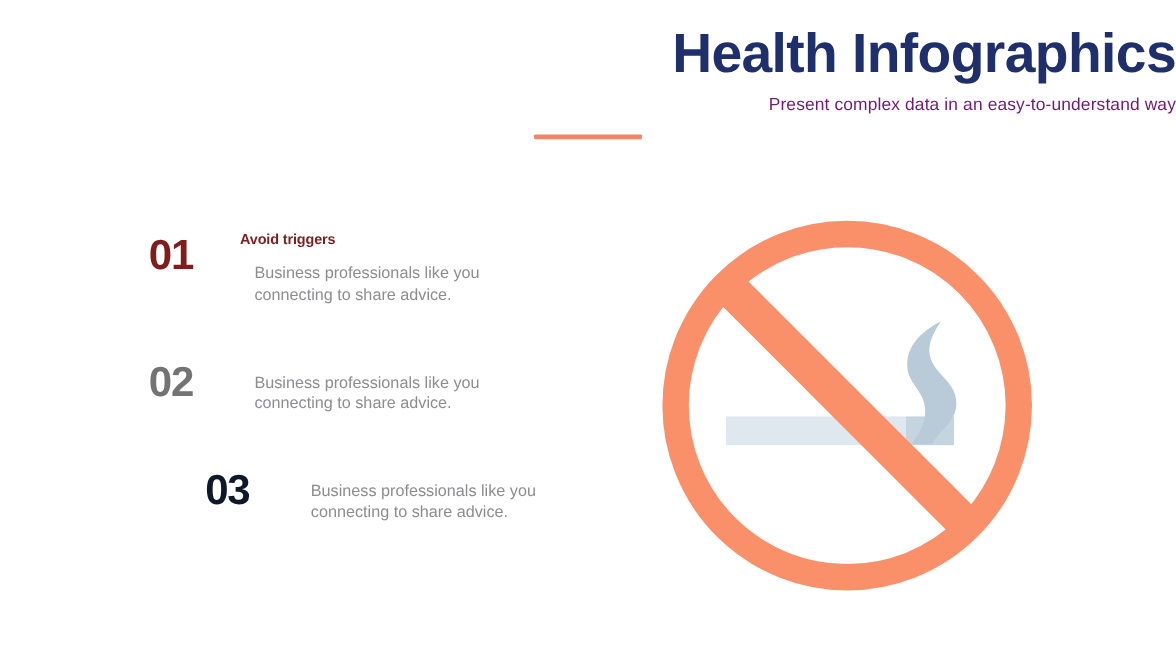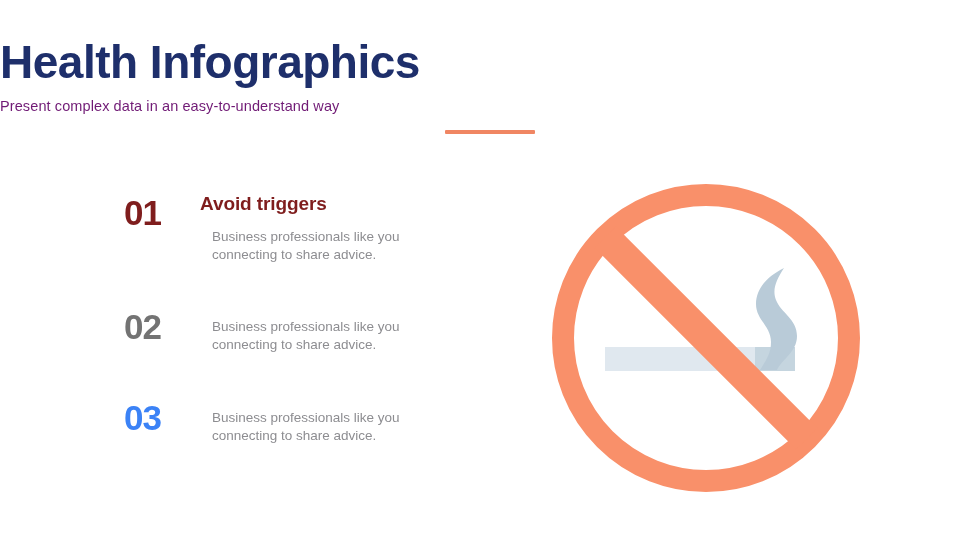--- a/index.html
+++ b/index.html
@@ -17,24 +17,24 @@
   .slide {
     position: relative;
     width: 980px;
     height: 551px;
     background: #ffffff;
   }
 
   
   .header {
     position: absolute;
-    top: 38px;
+    top: 20px;
     left: 0;
     width: 980px;
-    text-align: left;
+    text-align: right;
   }
   .title {
     font-size: 46px;
     font-weight: 700;
     color: #1e2f6b;
     letter-spacing: -0.5px;
     line-height: 1.05;
     margin: 0;
   }
   .subtitle {
@@ -70,37 +70,37 @@
     line-height: 1;
     width: 76px;
     flex: 0 0 76px;
     letter-spacing: -1px;
     padding-top: 3px;
   }
   .step-body {
     flex: 1 1 auto;
   }
   .step-title {
-    font-size: 19px;
+    font-size: 12px;
     font-weight: 700;
     line-height: 1.25;
     margin: 0 0 3px 0;
     letter-spacing: -0.1px;
   }
   .step-desc {
     font-size: 13.5px;
     color: #8d8d91;
     line-height: 1.32;
     margin: 12px;
     white-space: pre-line;
   }
 
   .c-orange { color: #7f1d1d; }
   .c-purple { color: #737373; }
-  .c-teal   { color: #3b82f6; }
+  .c-teal   { color: #0f172a; margin-left: 47px; }
 
   
   .illustration {
     position: absolute;
     left: 548px;
     top: 180px;
     width: 320px;
     height: 320px;
   }
   .illustration svg {

